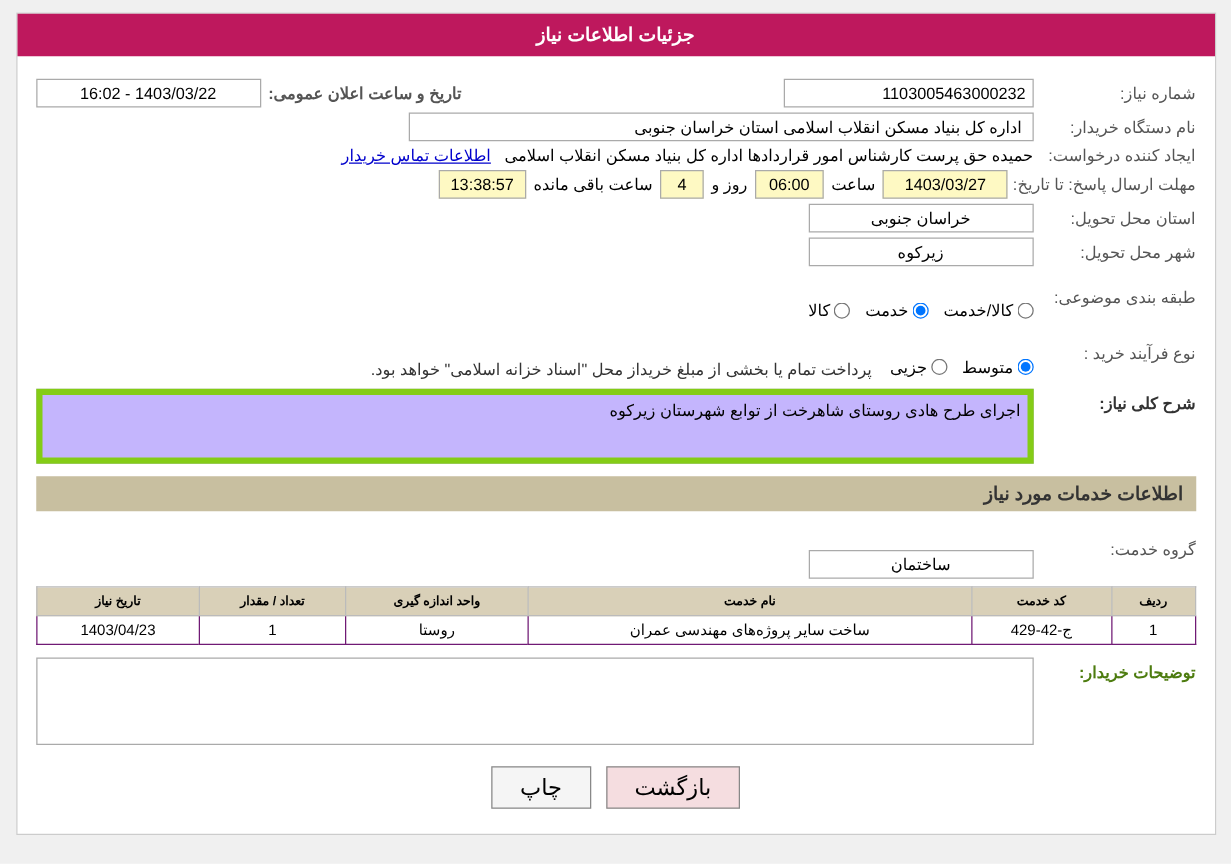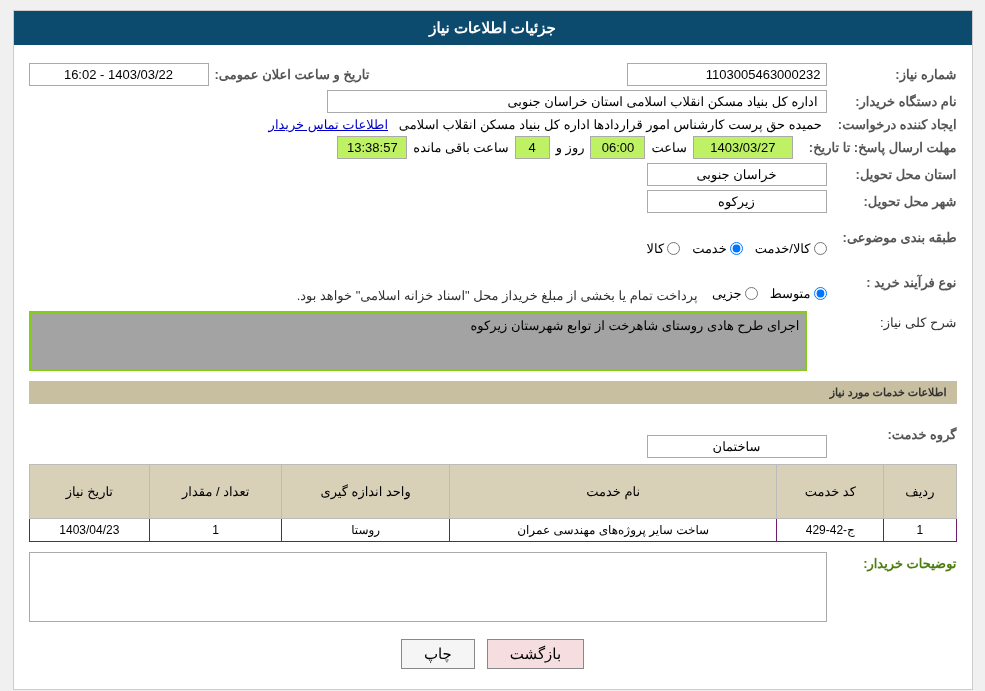--- a/index.html
+++ b/index.html
@@ -10,37 +10,37 @@
       direction: rtl;
       padding: 10px;
     }
     .page-container {
       width: 960px;
       margin: 0 auto;
       background: #fff;
       border: 1px solid #ccc;
     }
     .page-header {
-      background: #0c4a6e;
+      background: #be185d;
       color: #fff;
       text-align: center;
       padding: 8px 12px;
       font-size: 15px;
       font-weight: bold;
     }
     .content {
       padding: 10px 15px;
     }
     .section-title {
       background: #c8bfa0;
       color: #333;
       font-weight: bold;
       padding: 5px 10px;
       margin: 10px 0 6px 0;
-      font-size: 11px;
+      font-size: 15px;
     }
     .input-box {
       border: 1px solid #aaa;
       background: #fff;
       padding: 3px 5px;
       display: inline-block;
       min-width: 80px;
       text-align: center;
     }
     .link-blue {
@@ -63,92 +63,92 @@
       margin: 0;
     }
     .deadline-row {
       display: flex;
       align-items: center;
       gap: 6px;
       flex-wrap: wrap;
     }
     .deadline-box {
       border: 1px solid #aaa;
-      background: #bef264;
+      background: #fef9c3;
       padding: 3px 6px;
       display: inline-block;
       text-align: center;
     }
     .services-table {
       width: 100%;
       border-collapse: collapse;
       margin-top: 6px;
       border: 1px solid #ccc;
     }
     .services-table th {
       background: #d9d0b8;
       border: 1px solid #bbb;
-      padding: 19px 8px;
-      text-align: center;
-      font-weight: normal;
-      font-size: 13px;
+      padding: 5px 8px;
+      text-align: center;
+      font-weight: bold;
+      font-size: 10px;
     }
     .services-table td {
       border: 1px solid #701a75;
       padding: 4px 8px;
       text-align: center;
       font-size: 12px;
     }
     .textarea-box {
       width: 100%;
       min-height: 70px;
       border: 1px solid #aaa;
       background: #fff;
       resize: none;
       padding: 4px;
     }
     .description-area {
-      border: 2px solid #84cc16;
-      background: #a3a3a3;
+      border: 5px solid #84cc16;
+      background: #c4b5fd;
       min-height: 60px;
       padding: 5px;
       width: 100%;
     }
     .btn-row {
       display: flex;
       justify-content: center;
       gap: 12px;
       margin: 14px 0 10px 0;
     }
     .btn {
       padding: 5px 22px;
       border: 1px solid #888;
       cursor: pointer;
-      font-size: 15px;
+      font-size: 18px;
       font-family: Tahoma, Arial, sans-serif;
     }
     .btn-print {
       background: #f5f5f5;
     }
     .btn-back {
       background: #f5dde0;
     }
     .info-row {
       display: flex;
       align-items: center;
       width: 100%;
       margin-bottom: 4px;
     }
     .info-label {
       color: #555;
-      font-weight: bold;
+      font-weight: normal;
       text-align: right;
       min-width: 130px;
       white-space: nowrap;
-      padding-left: 16px;
+      padding-left: 4px;
     }
     .info-value {
       flex: 1;
       text-align: right;
     }
   </style>
 </head>
 <body>
 
 <div class="page-container">
@@ -247,21 +247,21 @@
             <input type="radio" name="noeFarayand" style="">
             <span>جزیی</span>
           </span>
         </span>
         &nbsp;&nbsp;
         <span style="color:#333;">پرداخت تمام یا بخشی از مبلغ خریداز محل "اسناد خزانه اسلامی" خواهد بود.</span>
       </span>
     </div>
 
     <div style="display:flex; align-items:flex-start; margin-top:8px;">
-      <span style="font-weight:normal; color:#333; min-width:130px; text-align:right; padding-left:8px; padding-top:4px;margin-left:20px;">شرح کلی نیاز:</span>
+      <span style="font-weight:bold; color:#333; min-width:130px; text-align:right; padding-left:8px; padding-top:4px;">شرح کلی نیاز:</span>
       <div style="flex:1;">
         <div class="description-area">
           <span>اجرای طرح هادی روستای شاهرخت از توابع شهرستان زیرکوه</span>
         </div>
       </div>
     </div>
 
     <div class="section-title">اطلاعات خدمات مورد نیاز</div>
 
     <div class="info-row" style="margin-top:4px;">

